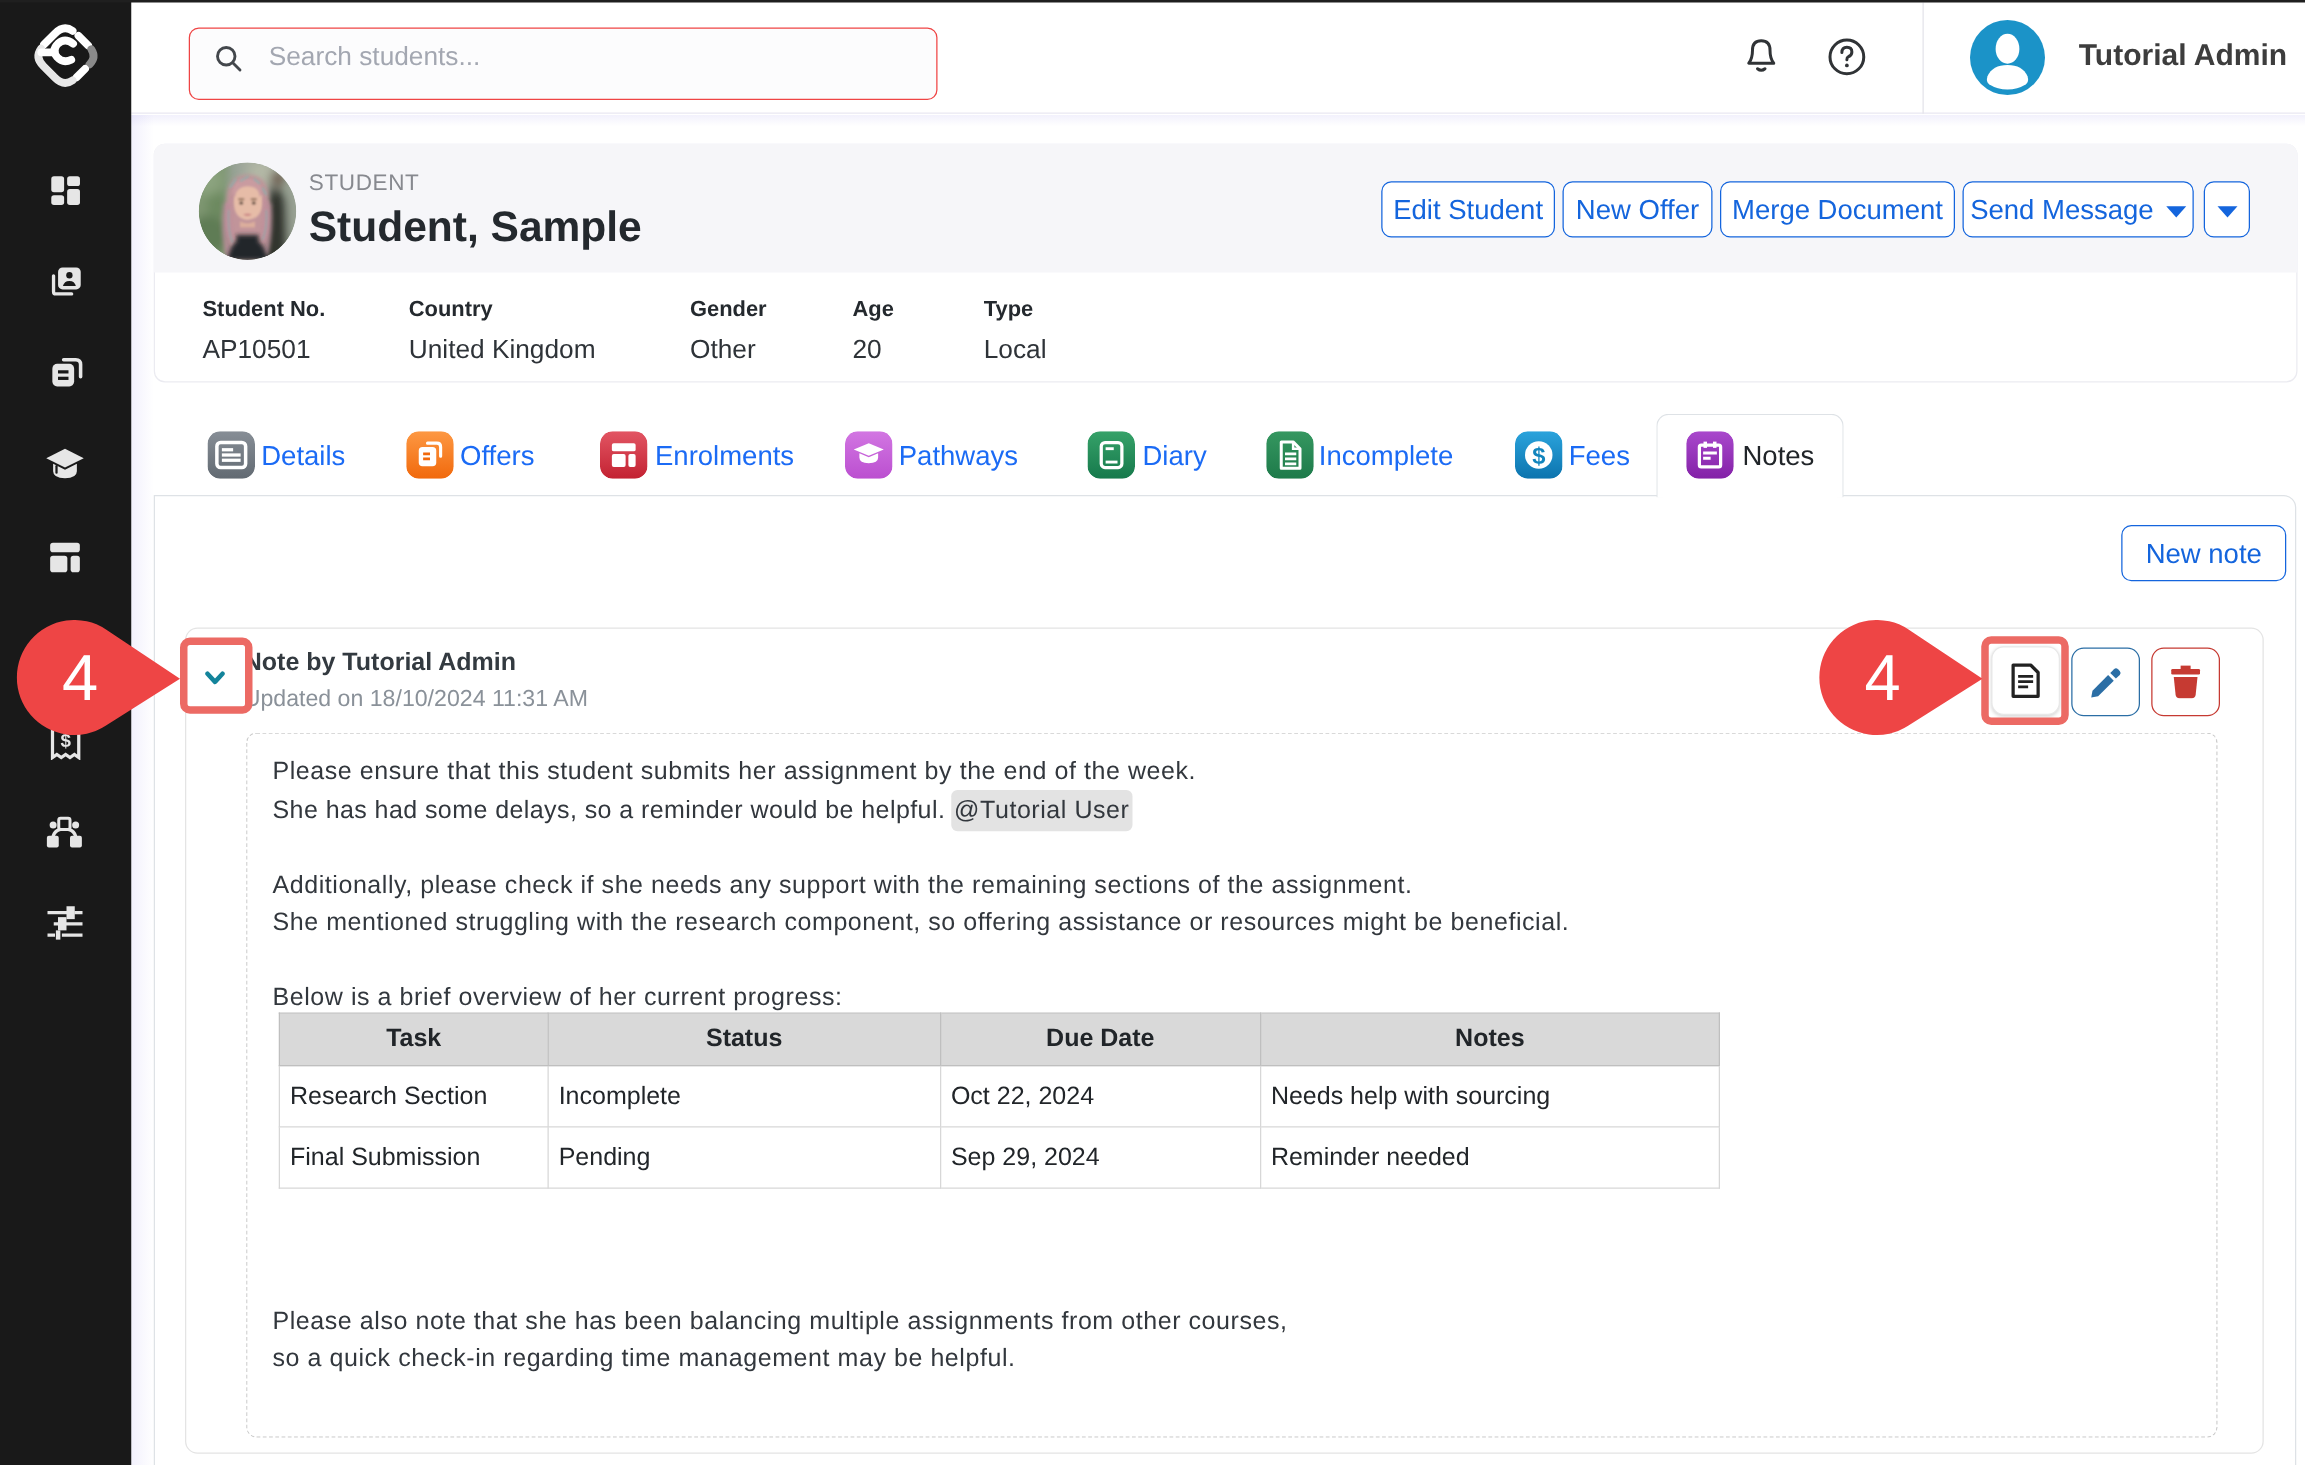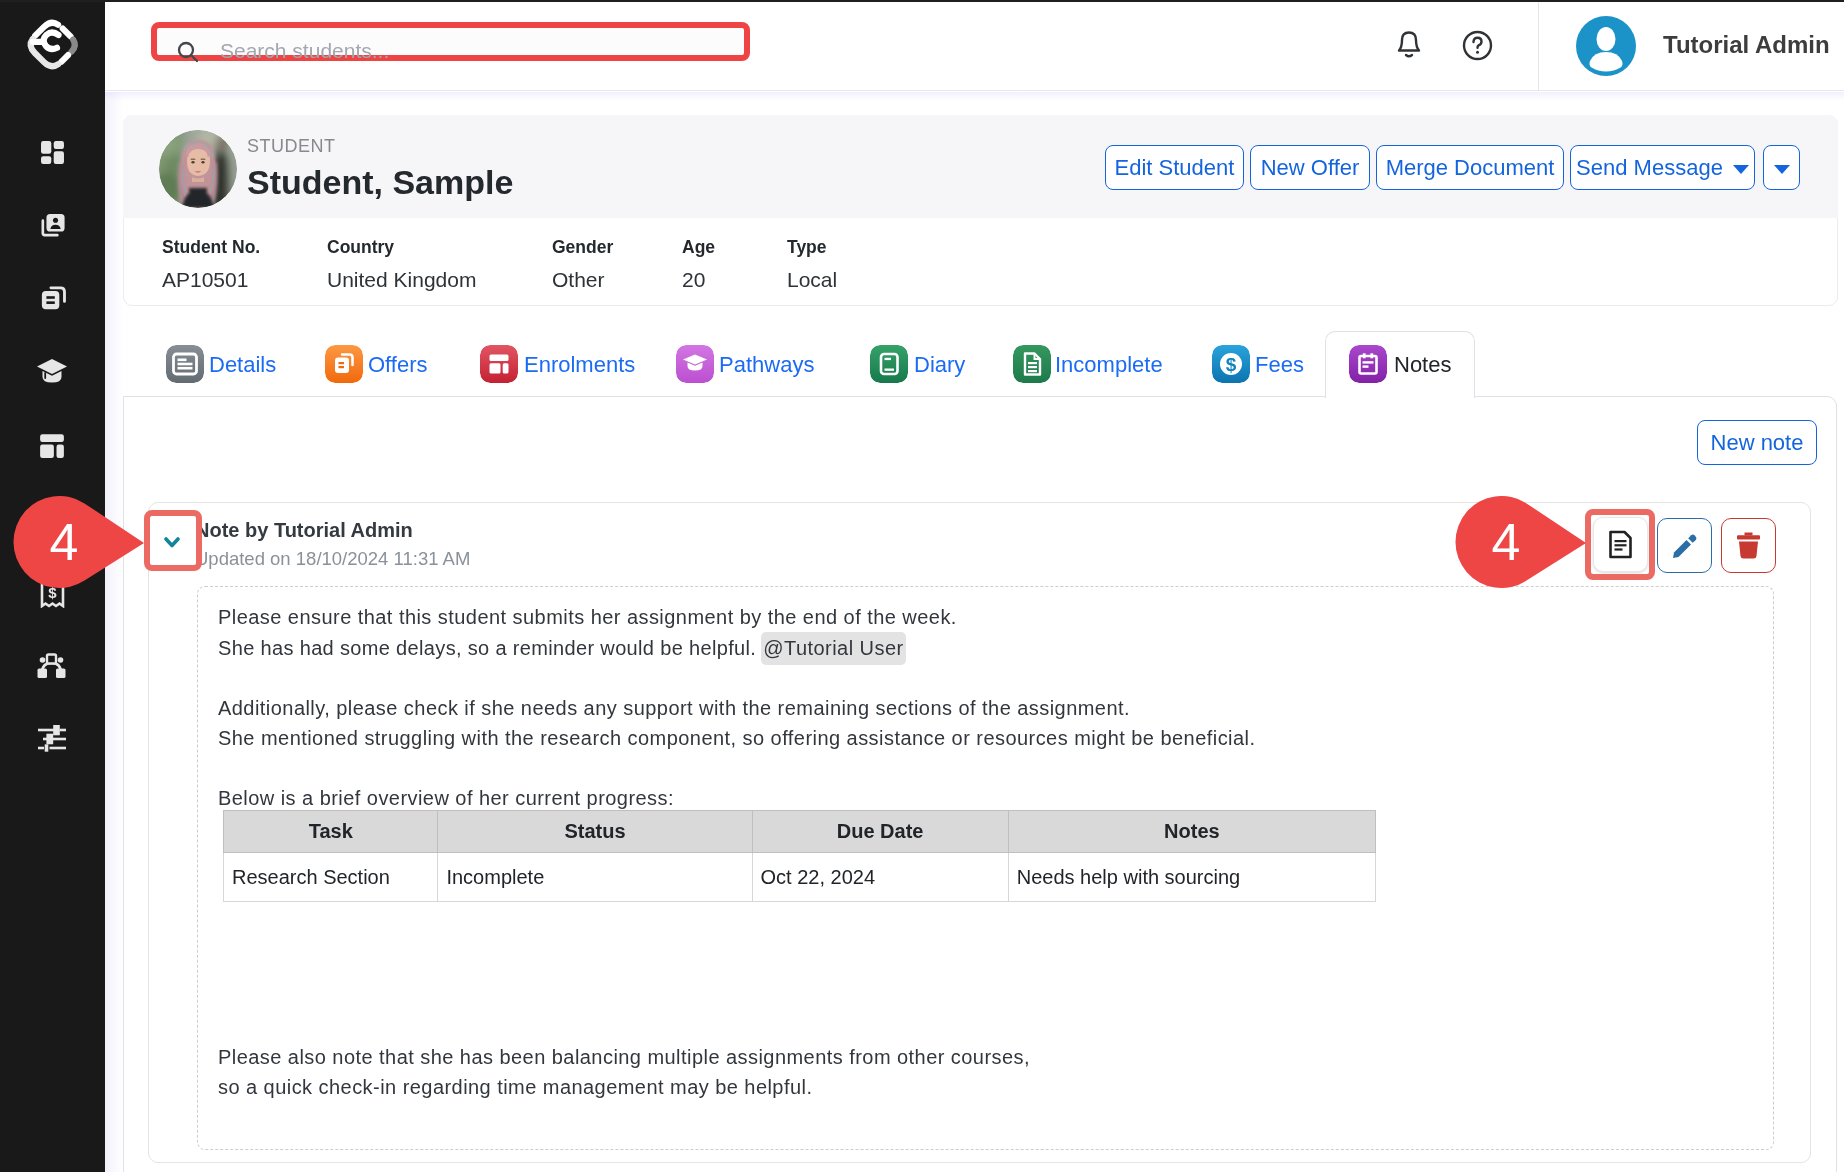--- a/index.html
+++ b/index.html
@@ -8,21 +8,21 @@
 .abs { position:absolute; }
 
 #topline { left:0; top:0; width:1844px; height:2px; background:#1f1f1f; z-index:50; }
 
 #sidebar { left:0; top:0; width:105px; height:1172px; background:#191919; z-index:10; }
 #sidebar svg { position:absolute; }
 
 #topbar { left:105px; top:2px; width:1739px; height:89px; background:#fff; border-bottom:1px solid #e9e8f2; z-index:5; }
 #topglow { left:105px; top:92px; width:1739px; height:9px; background:linear-gradient(to bottom, rgba(128,118,228,0.10), rgba(128,118,228,0)); z-index:4; }
 #sideglow { left:105px; top:92px; width:18px; height:1080px; background:linear-gradient(to right, rgba(130,120,230,0.10), rgba(130,120,230,0)); z-index:3; }
-#searchbox { left:151px; top:22px; width:599px; height:39px; border:6px solid #ef4444; border-radius:8px; background:#fcfcfd; z-index:6; }
+#searchbox { left:151px; top:22px; width:599px; height:58px; border:1px solid #ef4444; border-radius:8px; background:#fcfcfd; z-index:6; }
 #searchbox .ph { position:absolute; left:63px; top:11px; font-size:21px; color:#a3a7b1; }
 #bellicon { left:1394px; top:29px; z-index:6; }
 #helpicon { left:1462px; top:30px; z-index:6; }
 #tbdivider { left:1538px; top:2px; width:1px; height:89px; background:#e4e4ea; z-index:6; }
 #useravatar { left:1576px; top:16px; z-index:6; }
 #username { left:1663px; top:31px; font-size:24px; font-weight:bold; color:#3d3d3d; z-index:6;text-align:center; }
 
 
 #studcard { left:123px; top:115px; width:1715px; height:191px; background:#fff; border:1px solid #ebebf1; border-radius:9px; z-index:5; }
 #studhead { left:123px; top:115px; width:1715px; height:103px; background:#f6f6f9; border-radius:9px 9px 0 0; z-index:5; }
@@ -35,21 +35,21 @@
 .ivalue { position:absolute; font-size:21px; color:#2e3338; z-index:6; }
 
 
 .tabicon { position:absolute; width:38px; height:38px; border-radius:10px; z-index:6; }
 .tablabel { position:absolute; font-size:22px; color:#1b6bf5; z-index:6; }
 #activetab { left:1325px; top:331px; width:150px; height:67px; background:#fff; border:1px solid #dee2e6; border-bottom:none; border-radius:10px 10px 0 0; z-index:5; }
 #notetablabel { left:1394px; top:352px; font-size:22px; color:#212529; z-index:6; }
 
 #panel { left:123px; top:396px; width:1714px; height:900px; background:#fff; border:1px solid #dee2e6; border-radius:0 10px 0 0; z-index:4; }
 #tabmask { left:1327px; top:395px; width:146px; height:3px; background:#fff; z-index:5; }
-#newnote { left:1697px; top:420px; width:120px; height:45px; }
+#newnote { left:1697px; top:420px; width:132px; height:45px; }
 
 
 #notecard { left:148px; top:502px; width:1663px; height:661px; background:#fff; border:1px solid #e4e4e4; border-radius:10px; z-index:5; }
 #chev { left:164px; top:535px; z-index:6; }
 #notetitle { left:195px; top:519px; font-size:20px; font-weight:bold; color:#333a40; z-index:6; }
 #noteupd { left:195px; top:548px; font-size:18.5px; color:#8a9199; z-index:6; }
 .actbtn { position:absolute; width:55px; height:55px; border-radius:10px; background:#fff; z-index:6; display:flex; align-items:center; justify-content:center; }
 #docbtn { left:1593px; top:517px; border:1px solid #e8e8e8; box-shadow:0 1px 3px rgba(0,0,0,.15); }
 #editbtn { left:1657px; top:518px; border:1px solid #2b6ea5; }
 #delbtn { left:1721px; top:518px; border:1px solid #c63a32; }
@@ -413,20 +413,26 @@
         <th style="width:322px;">Status</th>
         <th style="width:264px;">Due Date</th>
         <th style="width:378px;">Notes</th>
       </tr>
 <tr>
         <td>Research Section</td>
         <td>Incomplete</td>
         <td>Oct 22, 2024</td>
         <td>Needs help with sourcing</td>
       </tr>
+<tr>
+        <td>Final Submission</td>
+        <td>Pending</td>
+        <td>Sep 29, 2024</td>
+        <td>Reminder needed</td>
+      </tr>
 </tbody>
   </table>
 <div class="ntext" style="left:218px; top:1046px;">Please also note that she has been balancing multiple assignments from other courses,</div>
 <div class="ntext" style="left:218px; top:1076px;">so a quick check-in regarding time management may be helpful.</div>
 
 <svg class="balloon" style="left:13px; top:496px;" width="131" height="93" viewBox="0 0 131 93">
   <path d="M 131 47 L 71.5 7.4 A 46 46 0 1 0 71.5 84.6 Z" fill="#ee4545"></path>
   <text x="51" y="64" font-family="Liberation Sans" font-size="52" fill="#fff" text-anchor="middle">4</text>
 </svg>
 <svg class="balloon" style="left:1455px; top:496px;" width="131" height="93" viewBox="0 0 131 93">

